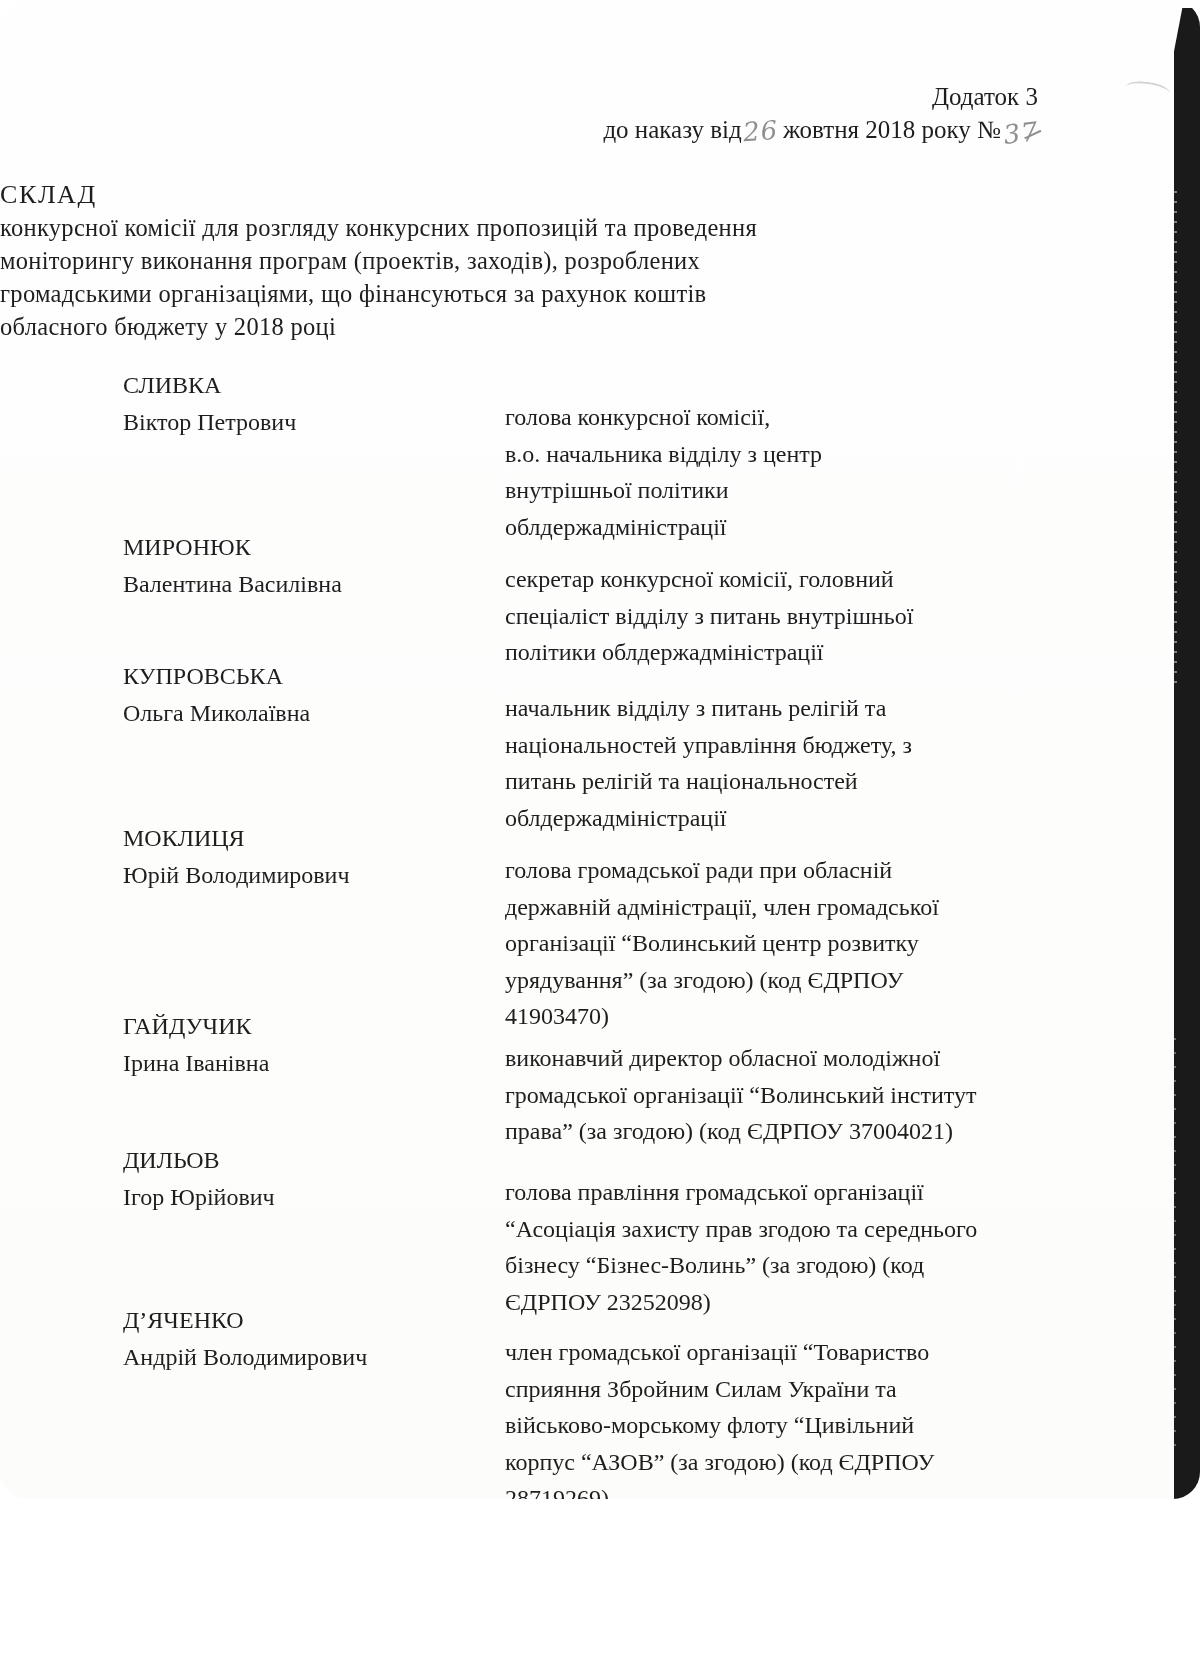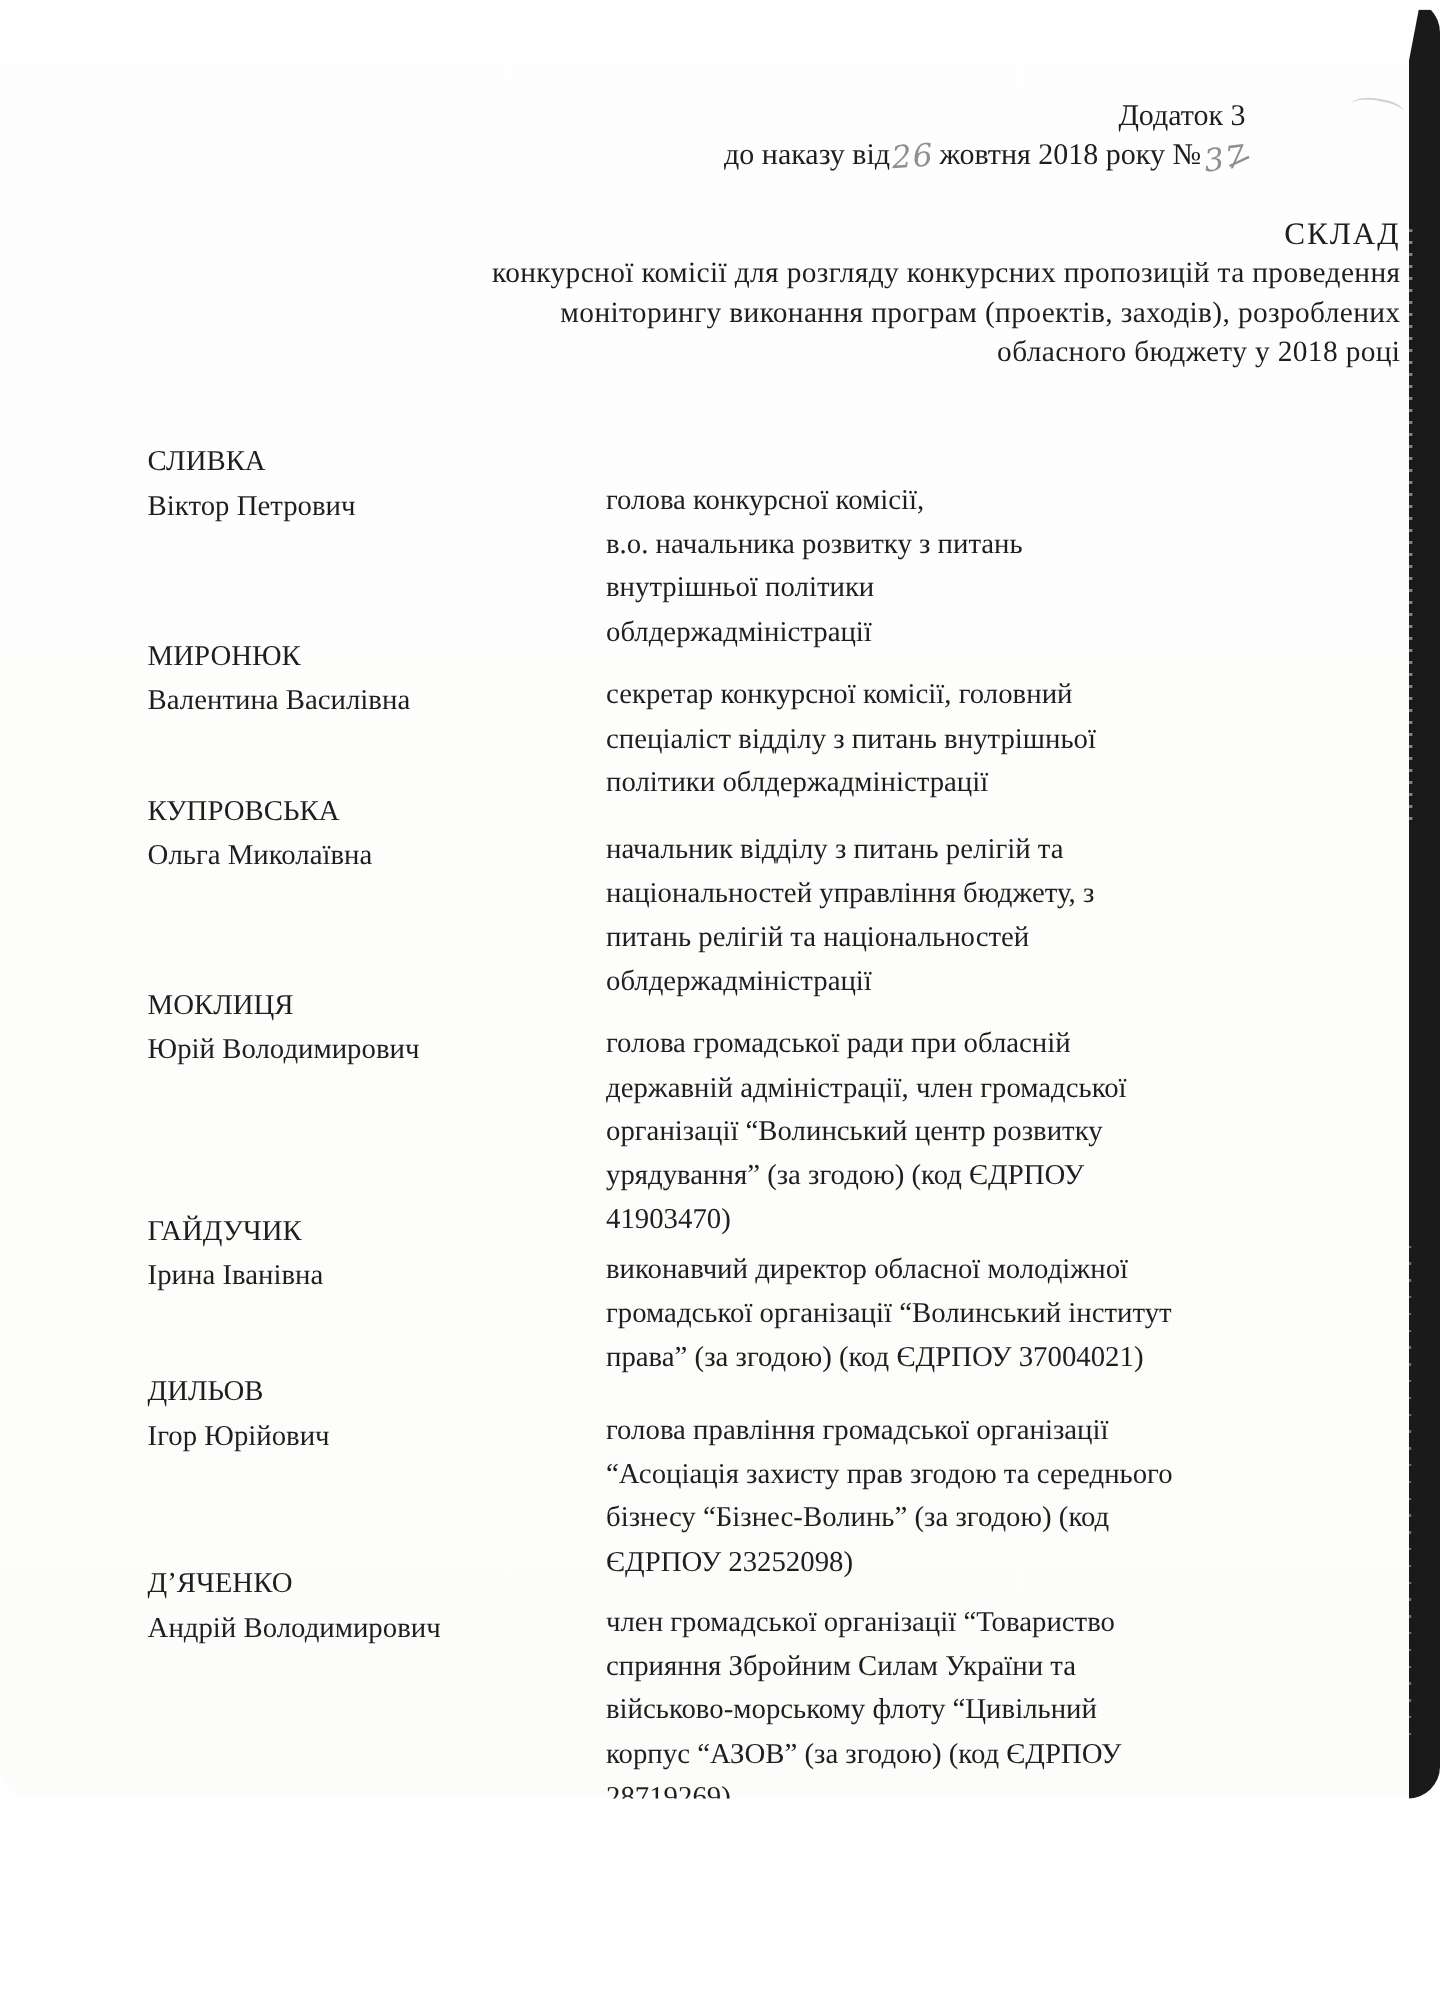--- a/index.html
+++ b/index.html
@@ -23,21 +23,21 @@
   }
   .hand-day{transform:rotate(-4deg) translateY(2px);margin:0 5px 0 1px;letter-spacing:1px;}
   .hand-num{transform:rotate(-7deg) translateY(4px);margin-left:2px;position:relative;letter-spacing:1px;}
   .hand-num::after{
     content:"";position:absolute;right:-3px;bottom:9px;width:18px;height:2px;
     background:#8f8f8f;transform:rotate(-18deg);
   }
   
   .title{
     position:absolute;top:178px;left:0;width:1152px;
-    text-align:right;font-size:24.5px;line-height:33px;letter-spacing:.3px;margin-left:15px;
+    text-align:left;font-size:24.5px;line-height:33px;letter-spacing:.3px;
   }
   .title .heading{font-size:26px;letter-spacing:1.6px;}
   
   .entry{position:absolute;left:0;width:1200px;font-size:24px;line-height:36.5px;}
   .name-col{position:absolute;left:123px;top:0;white-space:nowrap;}
   .role-col{position:absolute;left:505px;top:0;width:585px;margin-top:32px;}
   .tline{white-space:nowrap;}
   
   .scan-bar{
     position:absolute;top:8px;left:1174px;width:26px;height:1662px;
@@ -76,32 +76,33 @@
     <div>
       <span>до наказу від</span><span class="hand hand-day">26</span><span>жовтня 2018 року №</span><span class="hand hand-num">37</span>
     </div>
   </div>
 
   <div class="title">
     <div class="heading">СКЛАД</div>
     <div>
         <div class="tline">конкурсної комісії для розгляду конкурсних пропозицій та проведення</div>
         <div class="tline">моніторингу виконання програм (проектів, заходів), розроблених</div>
+        <div class="tline">громадськими організаціями, що фінансуються за рахунок коштів</div>
         <div class="tline">обласного бюджету у 2018 році</div>
       </div>
   </div>
 
   <div class="entry" style="top:367px">
     <div class="name-col">
       <div>СЛИВКА</div>
       <div>Віктор Петрович</div>
     </div>
     <div class="role-col">
         <div class="tline">голова конкурсної комісії,</div>
-        <div class="tline">в.о. начальника розвитку з питань</div>
+        <div class="tline">в.о. начальника відділу з центр</div>
         <div class="tline">внутрішньої політики</div>
         <div class="tline">облдержадміністрації</div>
       </div>
   </div>
 
   <div class="entry" style="top:529px">
     <div class="name-col">
       <div>МИРОНЮК</div>
       <div>Валентина Василівна</div>
     </div>

